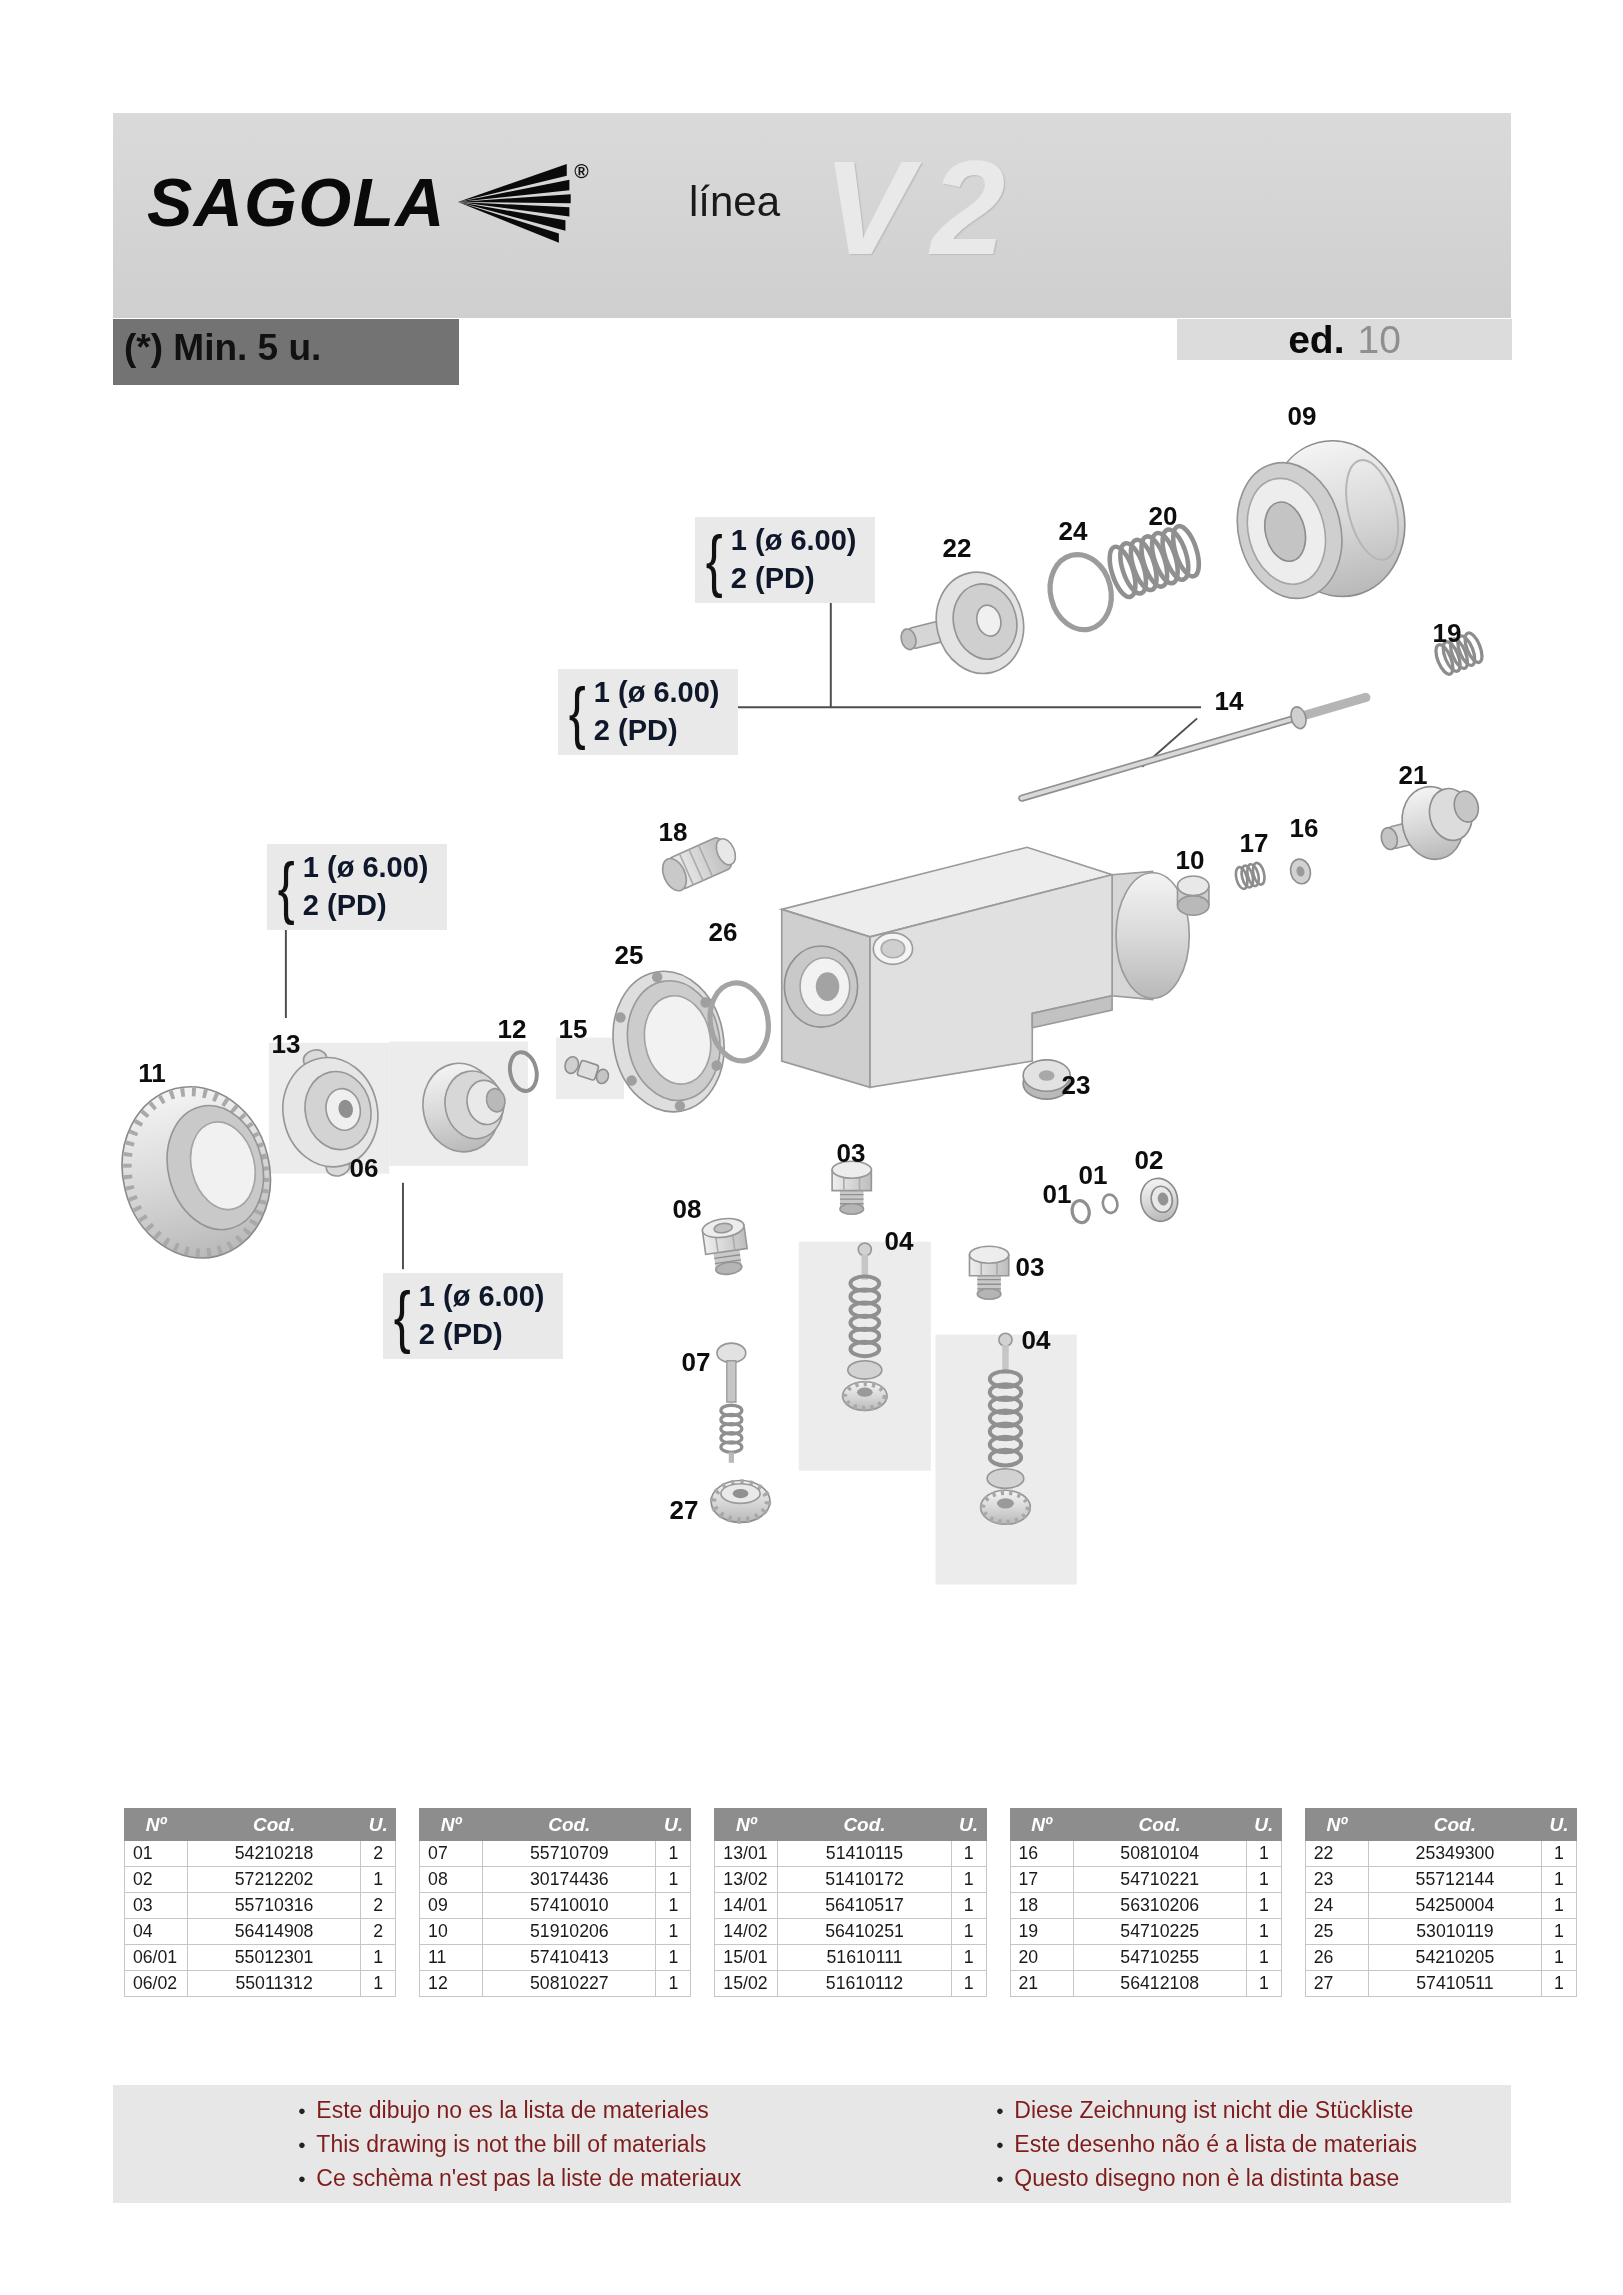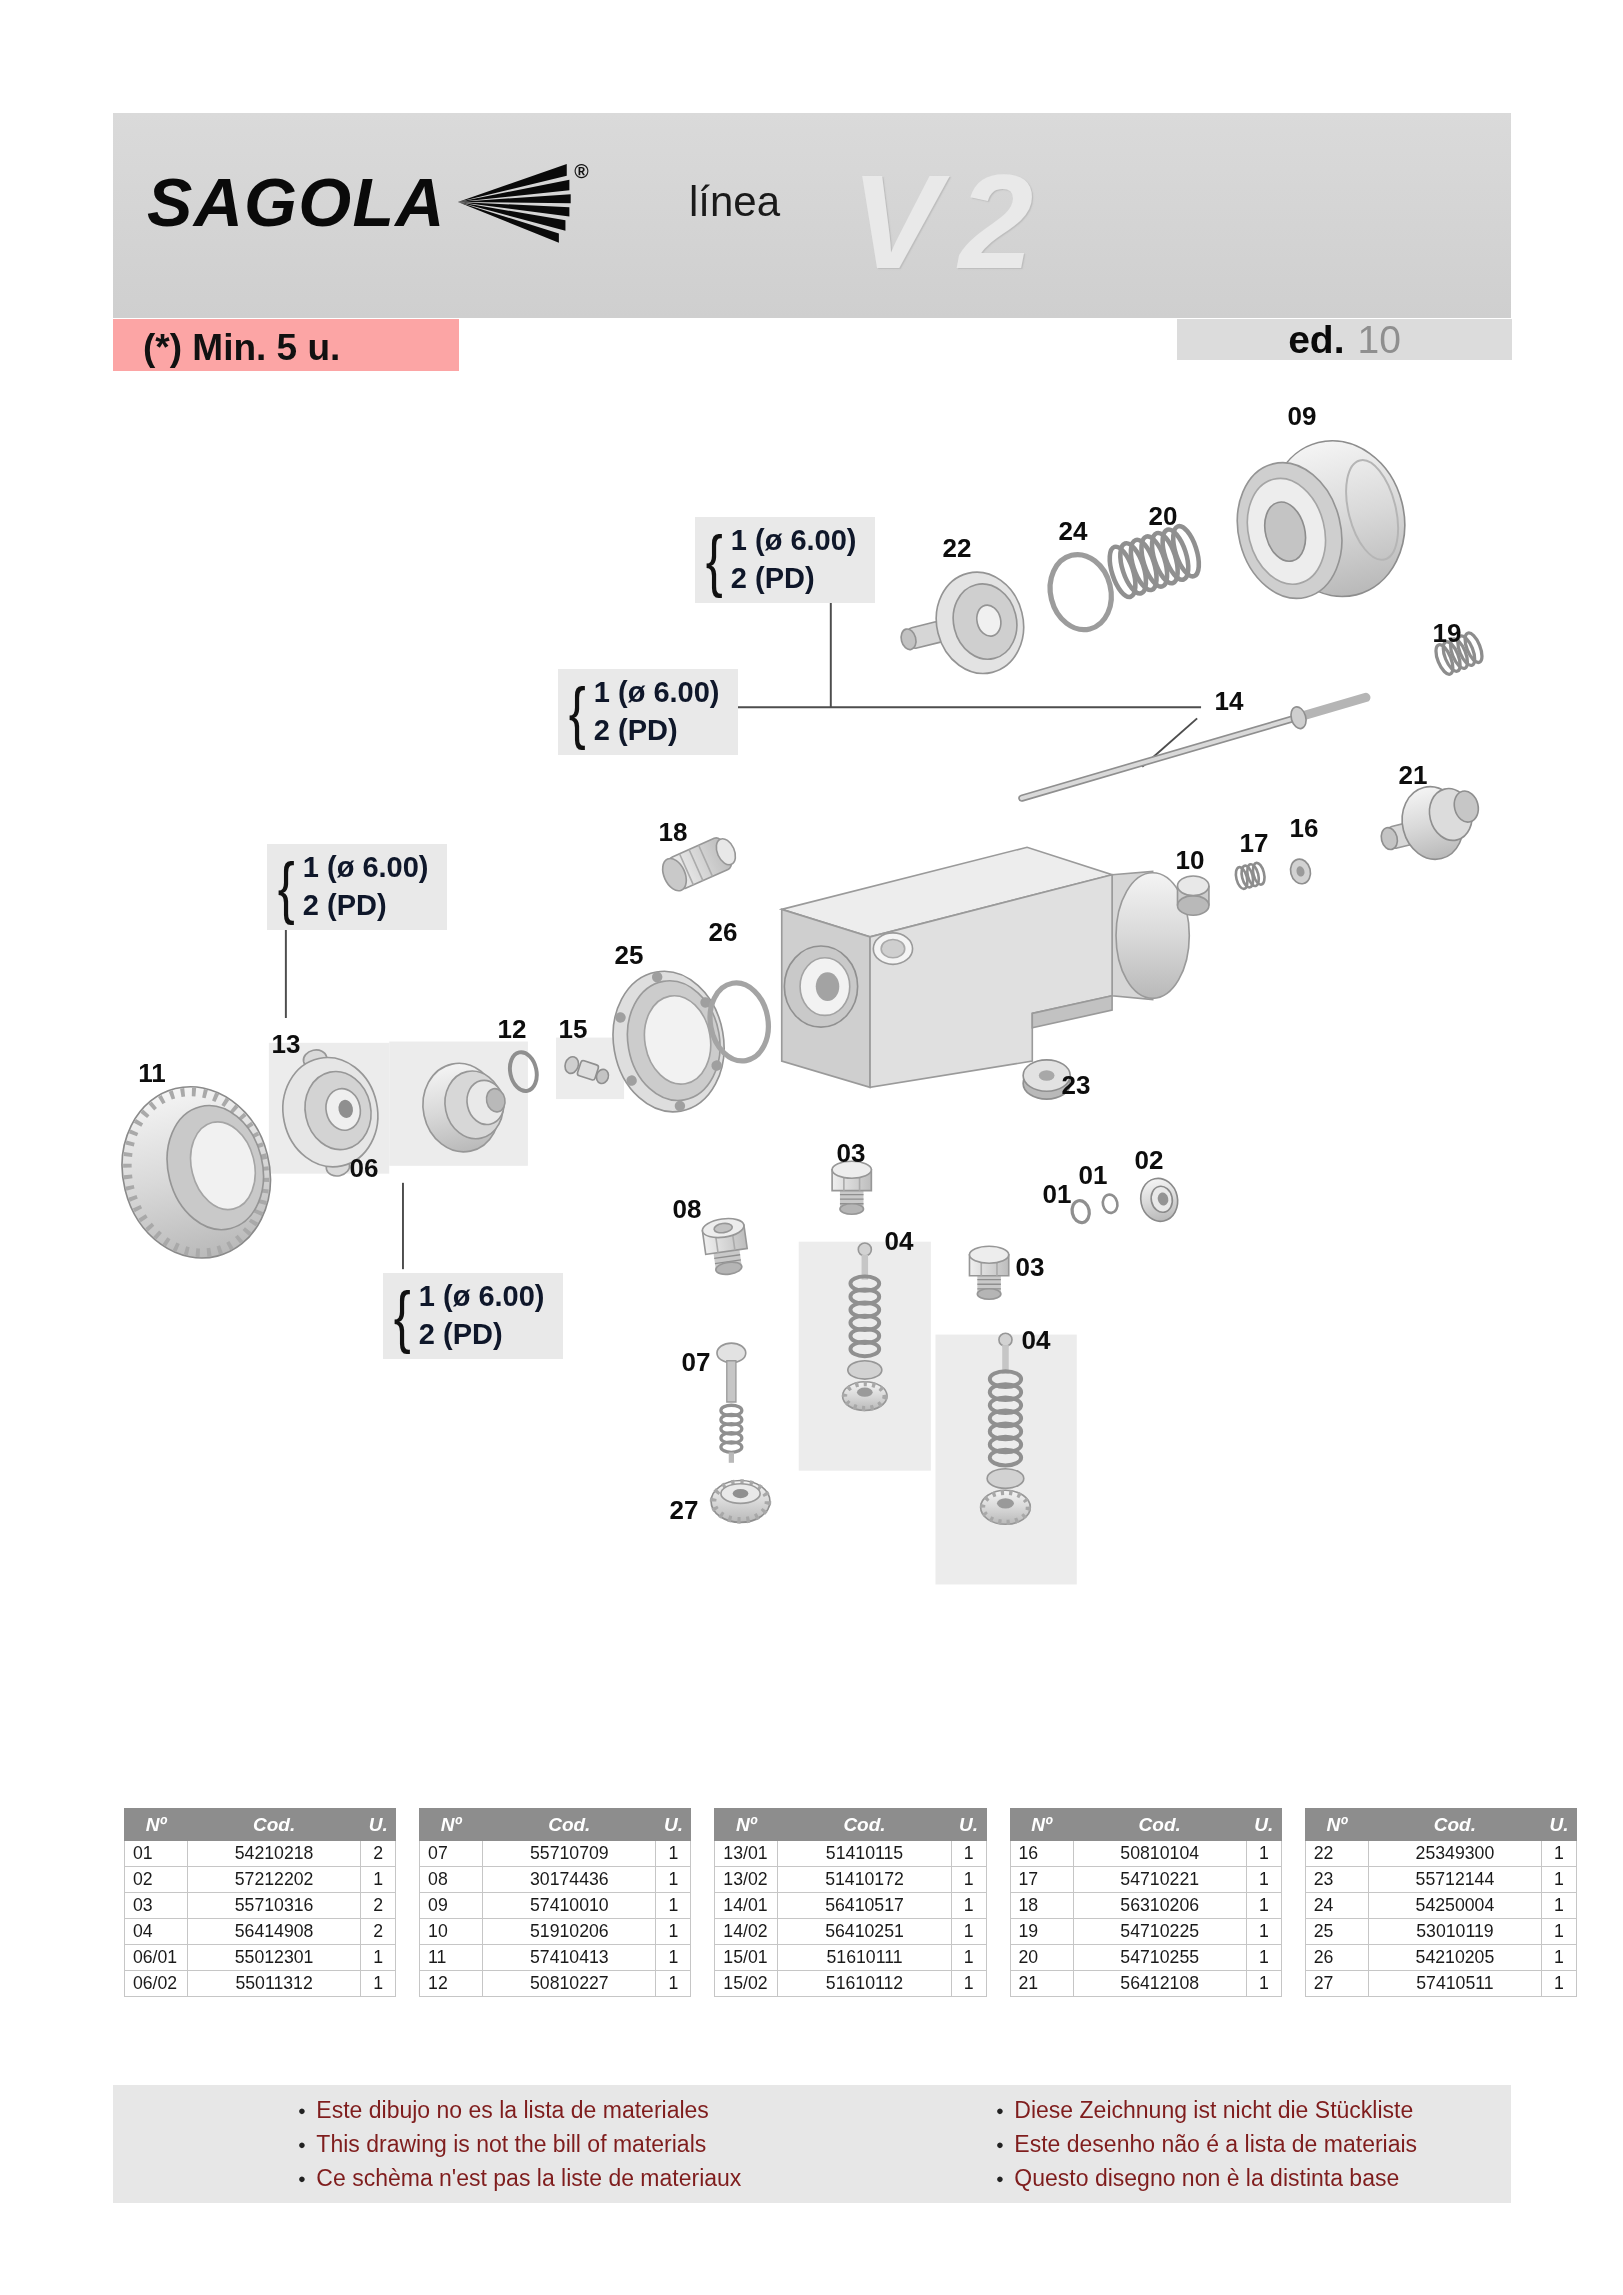--- a/index.html
+++ b/index.html
@@ -12,26 +12,26 @@
   .overlay { position:absolute; left:0; top:0; width:100%; height:100%; }
 
   
   .header-bar { position:absolute; left:113px; top:113px; width:1398px; height:205px;
     background:linear-gradient(#dadada,#cfcfcf); }
   .brand { position:absolute; left:34px; top:43px; display:flex; align-items:center; }
   .brand-text { font-size:68px; font-weight:bold; font-style:italic; letter-spacing:1.3px; color:#0a0a0a; }
   .fan { margin-left:7.9px; }
   .reg { font-size:19.6px; position:relative; top:-31px; left:2.6px; font-weight:bold; }
   .linea { position:absolute; left:576px; top:65px; font-size:42px; color:#1a1a1a; }
-  .v2 { position:absolute; left:710px; top:18px; line-height:181px; font-size:134px; font-weight:bold;
-    font-style:italic; color:#e9e9e9; letter-spacing:18.3px; text-shadow:1.3px 1.3px 1.3px #bcbcbc;margin-left:28px; }
+  .v2 { position:absolute; left:710px; top:4px; line-height:181px; font-size:134px; font-weight:bold;
+    font-style:italic; color:#e9e9e9; letter-spacing:18.3px; text-shadow:1.3px 1.3px 1.3px #bcbcbc; }
 
   
-  .min-note { position:absolute; left:113px; top:319px; width:346px; height:52px; background:#fca5a5;
-    font-size:37px; font-weight:bold; line-height:58px; padding-left:30px; }
+  .min-note { position:absolute; left:113px; top:319px; width:346px; height:66px; background:#737373;
+    font-size:37px; font-weight:bold; line-height:58px; padding-left:11px; }
   .edition { position:absolute; left:1177px; top:319px; width:335px; height:41px; background:#dcdcdc;
     display:flex; align-items:center; justify-content:center; gap:13px; font-size:39px; }
   .edition .ed { font-weight:bold; color:#0a0a0a; }
   .edition .num { color:#8f8f8f; }
 
   
   .callout { position:absolute; background:#e9e9e9; display:flex; align-items:center; padding:5.2px 18.3px 5.2px 7.9px; }
   .callout .brace { font-size:68px; line-height:0.95; margin-right:5.2px; transform:scaleX(0.75); color:#111; }
   .callout .clines { font-size:29px; font-weight:bold; line-height:1.3; white-space:nowrap; color:#0f172a; }
   .part-label { position:absolute; transform:translate(-50%,-50%); font-size:26px; font-weight:bold; color:#0d0d0d; }

